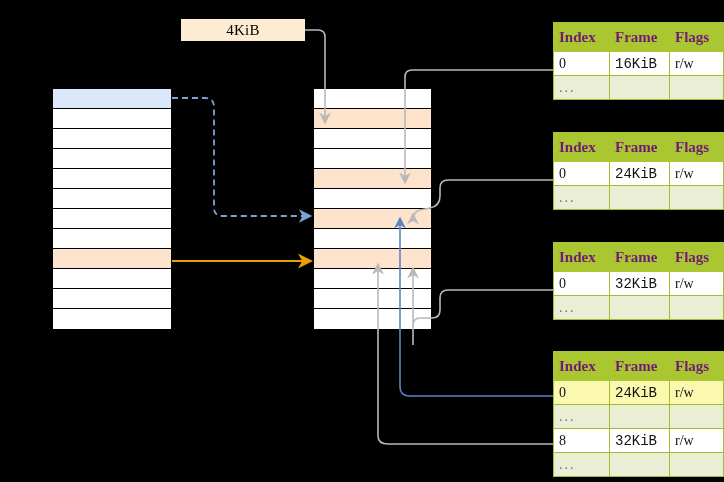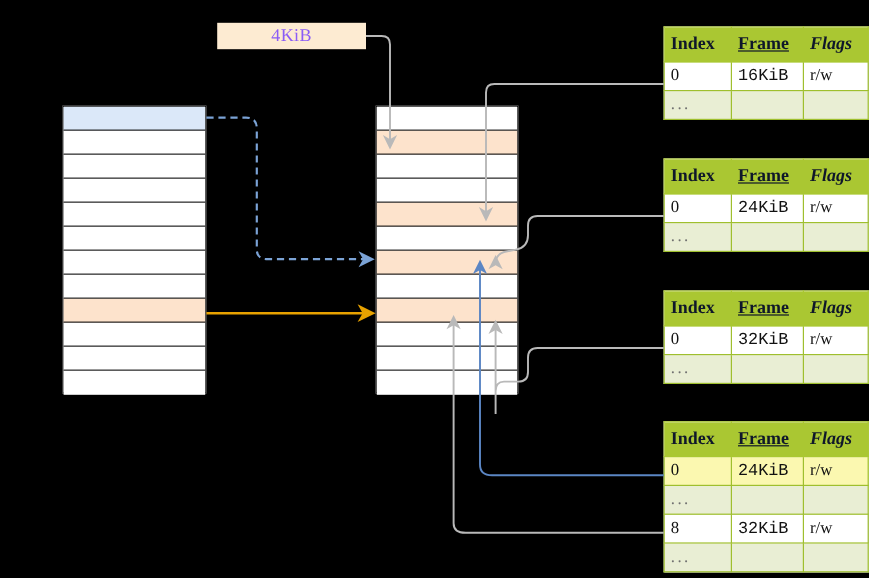--- a/index.html
+++ b/index.html
@@ -10,36 +10,36 @@
   
   .col{position:absolute;border:1px solid #000;box-sizing:border-box;background:#fff;}
   .cell{box-sizing:border-box;border-bottom:1px solid #000;background:#fff;}
   .cell:last-child{border-bottom:none;}
   .cell.blue{background:#dbe8f9;}
   .cell.peach{background:#fde3cc;}
 
   
   .sizebox{position:absolute;background:#fdebd2;border:0;
            display:flex;align-items:center;justify-content:center;
-           font-size:15px;color:#8b5cf6;letter-spacing:.3px;}
+           font-size:15px;color:#000000;letter-spacing:.3px;}
 
   
   .ptable{position:absolute;border-collapse:collapse;background:#fff;
           border:1px solid #9fbf2e;}
   .ptable td,.ptable th{border:1px solid #9fbf2e;box-sizing:border-box;
           font-size:14px;color:#111;padding:0 5px;text-align:left;
           height:24px;vertical-align:middle;font-weight:normal;}
-  .ptable th{background:#aac732;color:#0f172a;font-weight:bold;height:29px;
+  .ptable th{background:#aac732;color:#701a75;font-weight:bold;height:29px;
              border:1px solid #aac732;font-size:15px;}
   .ptable td.w-idx{width:56px;}
   .ptable td.w-frm{width:60px;font-family:Liberation Mono, monospace;}
   .ptable td.w-flg{width:54px;}
   .ptable th.w-idx{width:56px;}
-  .ptable th.w-frm{width:60px;text-decoration:underline;}
-  .ptable th.w-flg{width:54px;font-style:italic;}
+  .ptable th.w-frm{width:60px;}
+  .ptable th.w-flg{width:54px;}
   .ptable tr.ell td{background:#e9eed4;color:#6f6f6f;letter-spacing:2px;}
   .ptable td.hl{background:#fbf8b0;}
 
   svg.wires{position:absolute;left:0;top:0;width:724px;height:482px;
             pointer-events:none;overflow:visible;}
 </style>
 </head>
 <body>
 
 <div id="stage">

